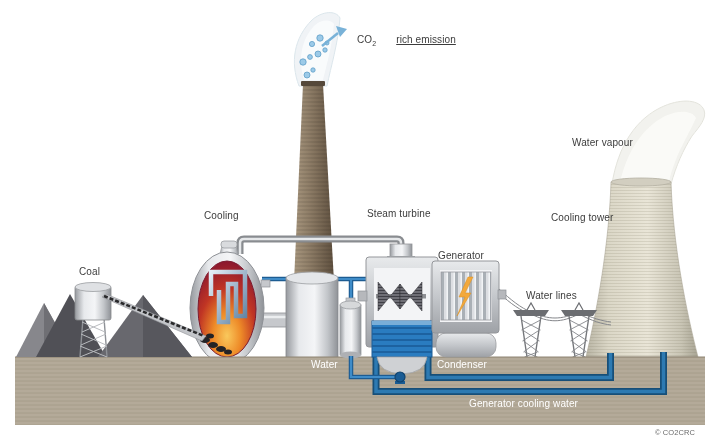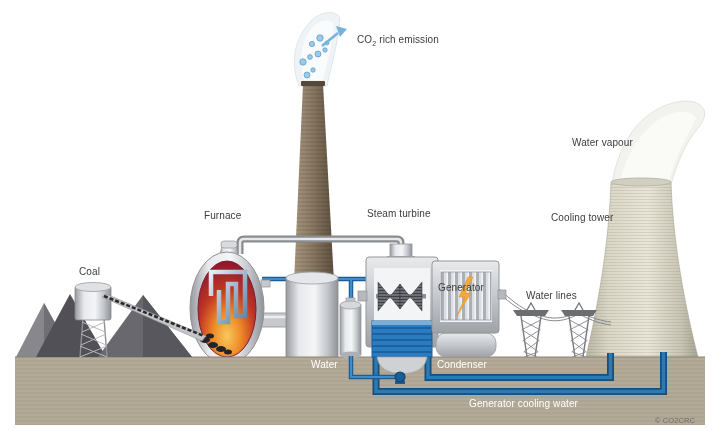--- a/index.html
+++ b/index.html
@@ -6,28 +6,28 @@
   #canvas{
     position:relative;width:720px;height:442px;background:#ffffff;
     font-family:"Liberation Sans",sans-serif;overflow:hidden;
   }
   #scene{position:absolute;left:0;top:0;}
   .lbl{
     position:absolute;font-size:10px;color:#3c3c3c;white-space:nowrap;
     letter-spacing:0.1px;
   }
   .lbl.white{color:#ffffff;text-align:right;}
-  .lbl.credit{font-size:7.5px;color:#6a6a6a;}
+  .lbl.credit{font-size:7.5px;color:#6a6a6a;margin-top:12px;}
   .lbl sub{font-size:7px;}
-  .sfx{margin-left:3px;}
+  .sfx{margin-left:20px;text-decoration:underline;}
   .lbl-coal{left:79px;top:266px;}
   .lbl-furnace{left:204px;top:210px;}
   .lbl-co2{left:357px;top:34px;}
   .lbl-steam-turbine{left:367px;top:208px;}
-  .lbl-generator{left:438px;top:250px;margin-top:32px;}
+  .lbl-generator{left:438px;top:250px;}
   .lbl-water-vapour{left:572px;top:137px;text-align:center;}
   .lbl-cooling-tower{left:531px;top:212px;margin-left:20px;}
   .lbl-power-lines{left:526px;top:290px;}
   .lbl-water{left:311px;top:359px;}
   .lbl-condenser{left:437px;top:359px;}
   .lbl-ccw{left:469px;top:398px;}
   .lbl-credit{left:655px;top:416px;}
 </style>
 </head>
 <body>
@@ -258,21 +258,21 @@
     <rect x="436" y="333" width="60" height="24" rx="10" fill="url(#gFrame)" stroke="#9a9ca0" stroke-width="0.8"></rect>
     <rect x="432" y="261" width="67" height="72" rx="3" fill="url(#gFrame)" stroke="#94969a" stroke-width="1"></rect>
     <rect x="440" y="270" width="52" height="52" fill="#f3f4f6"></rect>
     <rect x="441" y="272" width="50" height="48" fill="url(#drumStripes)" stroke="#9a9ca0" stroke-width="0.8"></rect>
     <polygon points="468,277 459,297 465,297 457,316 471,293 465,293 473,277" fill="#f3a93c" stroke="#db8f1f" stroke-width="0.5"></polygon>
     <rect x="498" y="290" width="8" height="9" fill="#b6b8bc" stroke="#8e9196" stroke-width="0.7"></rect>
   </g>
 </svg>
 
 <div class="lbl lbl-coal">Coal</div>
-<div class="lbl lbl-furnace">Furnace</div>
+<div class="lbl lbl-furnace">Cooling</div>
 <div class="lbl lbl-co2"><span>CO</span><sub>2</sub><span class="sfx">rich emission</span></div>
 <div class="lbl lbl-steam-turbine">Steam turbine</div>
 <div class="lbl lbl-generator">Generator</div>
 <div class="lbl lbl-water-vapour">Water vapour</div>
 <div class="lbl lbl-cooling-tower">Cooling tower</div>
 <div class="lbl lbl-power-lines">Water lines</div>
 <div class="lbl white lbl-water">Water</div>
 <div class="lbl white lbl-condenser">Condenser</div>
 <div class="lbl white lbl-ccw">Generator cooling water</div>
 <div class="lbl credit lbl-credit">© CO2CRC</div>

